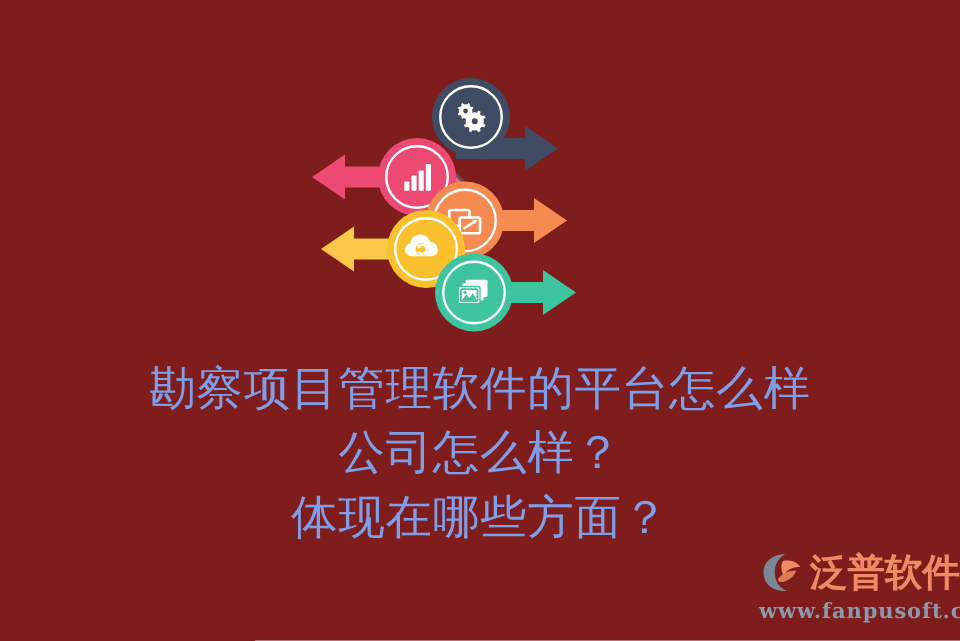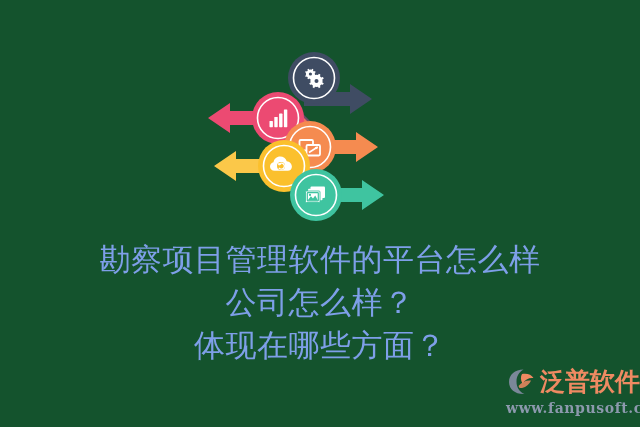--- a/index.html
+++ b/index.html
@@ -12,21 +12,21 @@
     background: #ffffff;
     font-family: "Liberation Sans", sans-serif;
     overflow: hidden;
     position: relative;
   }
   #canvas {
     position: absolute;
     left: 0; top: 0;
     width: 640px;
     height: 427px;
-    background: #14532d;
+    background: #7f1d1d;
   }
   
   #infographic {
     position: absolute;
     left: 200px;
     top: 40px;
     width: 200px;
     height: 200px;
   }
   #infographic svg {
@@ -67,21 +67,21 @@
   }
   #wm-mark {
     width: 32px;
     height: 30px;
     flex: 0 0 32px;
     margin-right: 2px;
   }
   #wm-mark svg { display:block; width:32px; height:30px; }
   #wm-brand {
     color: #ef8a62;
-    font-family: Liberation Serif, serif;
+    font-family: Liberation Sans, sans-serif;
     font-size: 25px;
     line-height: 28px;
     font-weight: 700;
     letter-spacing: 0px;
     white-space: nowrap;
   }
   #wm-url {
     color: #8c99ad;
     font-family: "DejaVu Serif", "Liberation Serif", serif;
     font-size: 14px;

